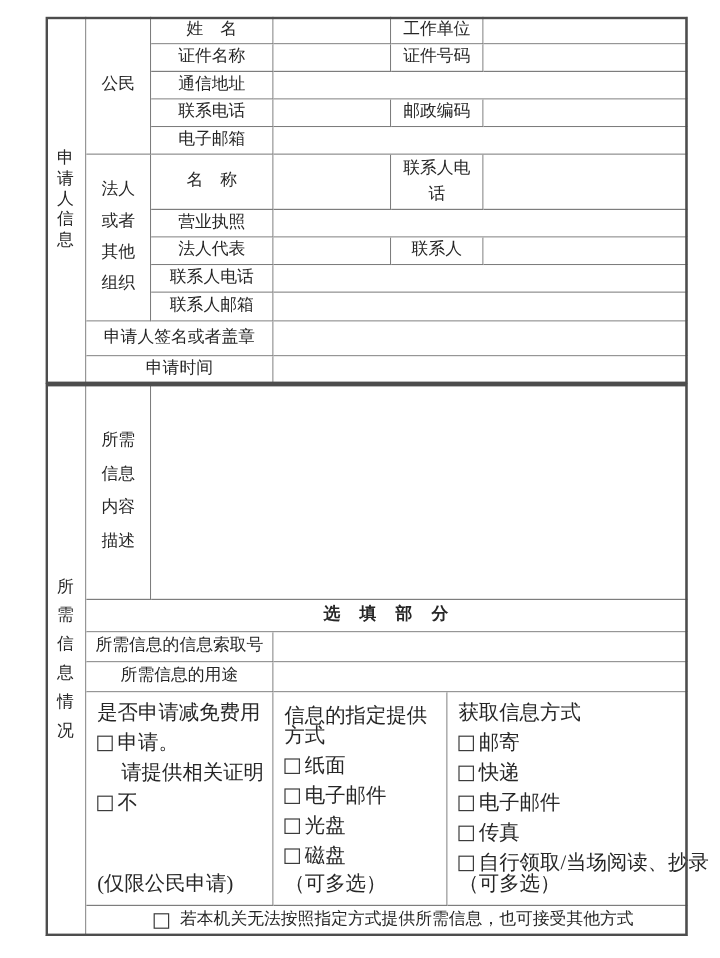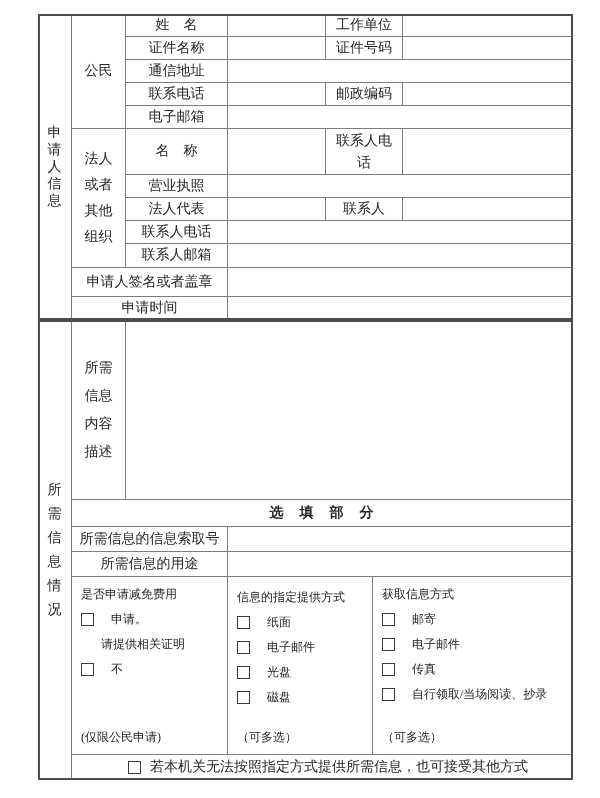--- a/index.html
+++ b/index.html
@@ -10,23 +10,23 @@
   .cell{position:absolute;box-sizing:border-box;
         border-right:1px solid #7d7d7d;border-bottom:1px solid #7d7d7d;
         display:flex;align-items:center;justify-content:center;
         font-size:14px;line-height:1.35;text-align:center;background:#ffffff;}
   .vert{display:inline-block;width:1em;line-height:17px;text-align:right;word-break:break-all;}
   .vert-n{display:inline-block;width:1em;line-height:24px;text-align:center;word-break:break-all;}
   .vert2{display:inline-block;width:2em;line-height:26px;text-align:center;word-break:break-all;}
   .vert-d{display:inline-block;width:2em;line-height:28px;text-align:center;word-break:break-all;}
   .opt-head{font-weight:bold;letter-spacing:1px;}
   .cbcol{flex-direction:column;align-items:stretch;justify-content:flex-start;
-         text-align:left;padding:9px 6px 9px 9px;font-size:12px;}
+         text-align:left;padding:9px 6px 9px 9px;font-size:17px;}
   .cbhead{line-height:16px;}
-  .cbitem{display:flex;align-items:center;gap:17px;margin-top:9px;line-height:16px;}
+  .cbitem{display:flex;align-items:center;gap:4px;margin-top:9px;line-height:16px;}
   .cbnote{margin-top:9px;padding-left:20px;line-height:16px;}
   .cbfoot{margin-top:auto;line-height:16px;}
   .box{width:11px;height:11px;border:1px solid #3c3c3c;flex:0 0 auto;background:#ffffff;}
   .rowopt{justify-content:center;text-align:left;padding-left:12px;gap:9px;}
 </style>
 </head>
 <body>
 
 <div id="page">
 
@@ -146,20 +146,24 @@
     </div>
 
     <div class="cell cbcol" style="left:335px;top:257px;width:200px;height:178px;">
       <div class="cbhead">获取信息方式</div>
       <div class="cbitem">
         <span class="box"></span>
         <span>邮寄</span>
       </div>
       <div class="cbitem">
         <span class="box"></span>
+        <span>快递</span>
+      </div>
+      <div class="cbitem">
+        <span class="box"></span>
         <span>电子邮件</span>
       </div>
       <div class="cbitem">
         <span class="box"></span>
         <span>传真</span>
       </div>
       <div class="cbitem">
         <span class="box"></span>
         <span style="white-space:nowrap;">自行领取/当场阅读、抄录</span>
       </div>

